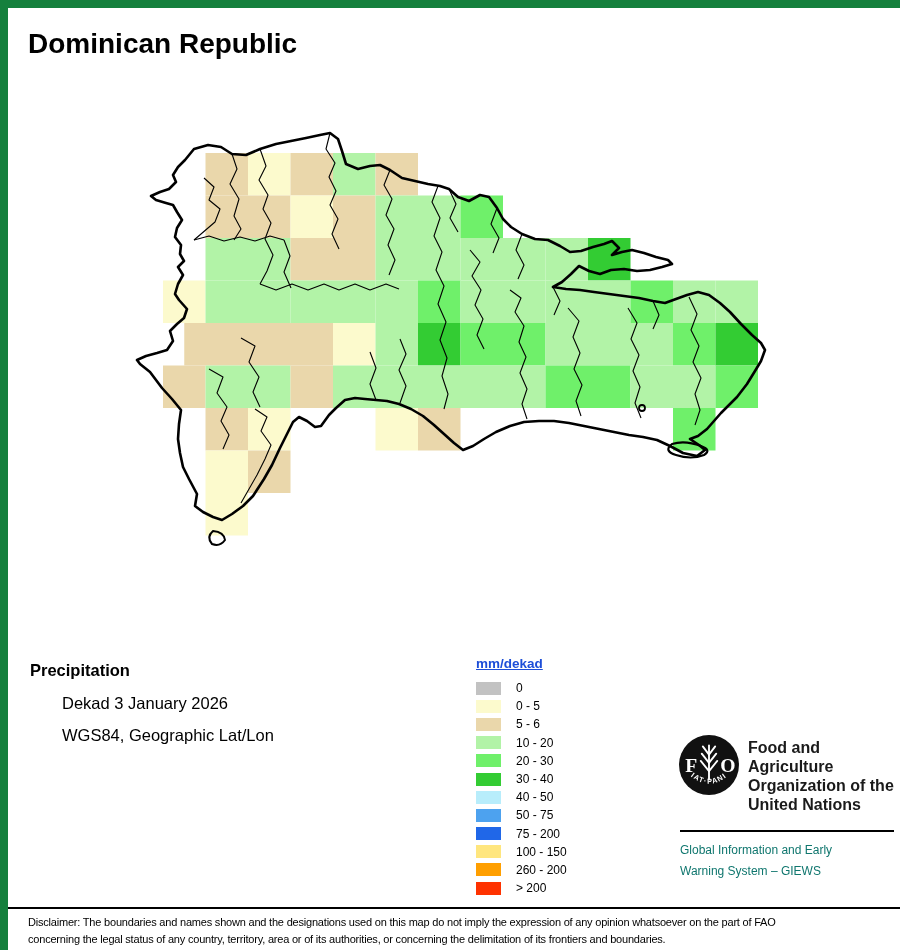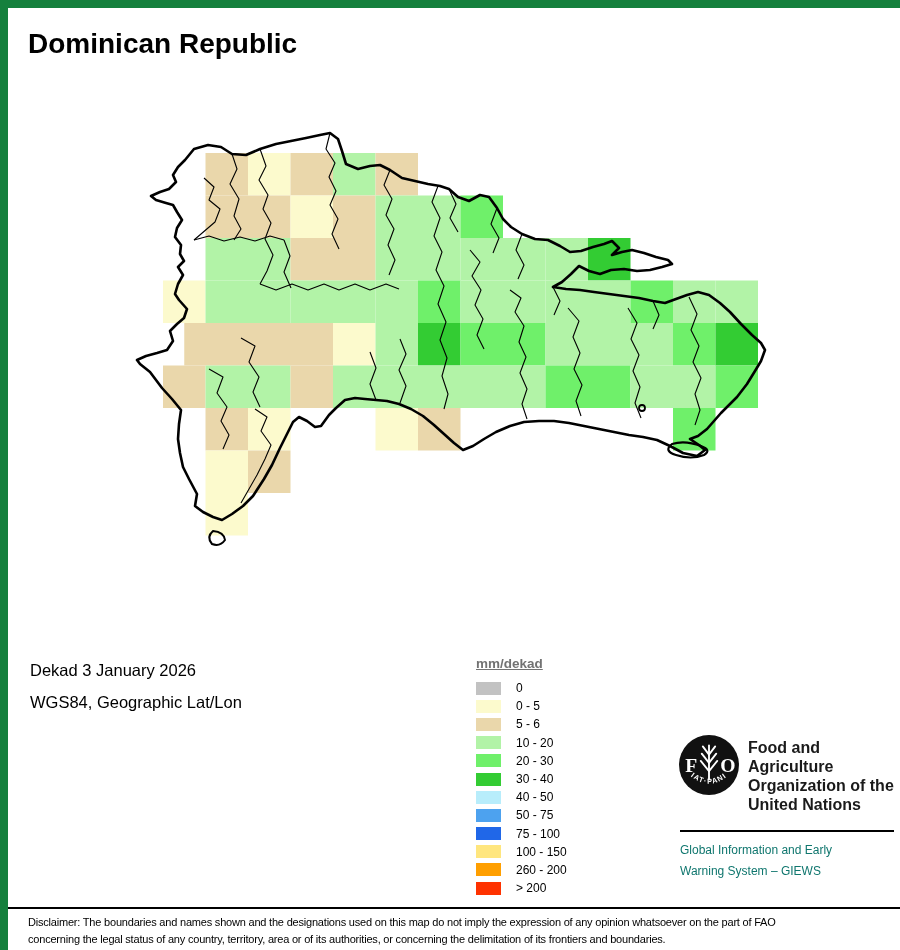--- a/index.html
+++ b/index.html
@@ -12,26 +12,26 @@
     overflow:hidden;
   }
   .title{
     position:absolute;left:20px;top:20px;
     font-size:28px;font-weight:bold;color:#000;letter-spacing:0;
   }
   .map-svg{position:absolute;left:0;top:0;pointer-events:none;}
 
   .info-block{position:absolute;left:22px;top:653px;font-size:16.5px;color:#000;}
   .info-block .var{font-weight:bold;margin-bottom:14px;}
-  .info-block .line{margin-bottom:13px;}
+  .info-block .line{margin-bottom:13px;margin-left:32px;}
 
   .legend{position:absolute;left:468px;top:648px;}
   .legend-title{
     font-size:13.5px;font-weight:bold;text-decoration:underline;
-    margin-bottom:8px;color:#737373;
+    margin-bottom:8px;color:#1d4ed8;
   }
   .legend-row{display:flex;align-items:center;height:18.2px;}
   .legend-swatch{width:25px;height:13px;flex:0 0 25px;}
   .legend-label{font-size:12px;color:#000;margin-left:15px;white-space:nowrap;}
 
   .fao-block{position:absolute;left:670px;top:726px;width:218px;}
   .fao-row{display:flex;align-items:flex-start;}
   .fao-logo{flex:0 0 62px;width:62px;height:62px;}
   .fao-org{margin-left:8px;font-size:16px;font-weight:bold;line-height:19px;color:#1a1a1a;padding-top:4px;}
   .fao-divider{height:2px;background:#000;margin:16px 0 8px 2px;width:214px;}
@@ -141,20 +141,21 @@
       </g>
     <g fill="none" stroke="#000" stroke-width="2.6" stroke-linejoin="round" stroke-linecap="round">
       <path d="M186,141 L200,137 L213,139 L224,146 L238,147 L252,141 L268,136 L283,133 L298,130 L312,127 L322,125 L330,131 L334,143 L338,156 L350,161 L362,158 L372,157 L382,162 L394,170 L407,173 L420,176 L432,178 L441,181 L450,189 L461,193 L472,187 L481,189 L489,200 L495,211 L503,219 L514,226 L527,231 L540,232 L552,238 L562,244 L573,243 L585,239 L596,236 L604,233 L611,240 L604,247 L614,244 L624,242 L636,245 L648,249 L660,252 L664,256 L654,259 L642,262 L629,263 L616,261 L603,262 L592,266 L581,263 L571,258 L563,266 L554,274 L545,279 L558,281 L572,282 L586,284 L601,286 L616,288 L631,290 L645,293 L657,295 L668,291 L679,287 L690,284 L701,287 L712,295 L722,304 L733,316 L744,327 L753,335 L757,342 L753,353 L747,363 L739,376 L729,389 L720,398 L713,405 L706,413 L699,421 L690,428 L682,431 L691,437 L697,442 L689,448 L675,445 L662,438 L649,432 L635,429 L621,427 L606,424 L591,421 L576,418 L561,415 L546,413 L531,413 L516,414 L502,418 L488,424 L476,431 L465,438 L455,442 L446,435 L436,426 L426,417 L415,408 L403,401 L391,396 L379,393 L368,392 L357,391 L347,390 L337,392 L328,400 L321,407 L313,418 L307,419 L299,413 L291,409 L285,414 L279,426 L272,440 L264,457 L256,471 L245,488 L235,498 L224,506 L214,512 L205,509 L195,504 L187,498 L189,486 L181,471 L175,459 L172,445 L170,431 L171,416 L173,402 L164,391 L154,380 L142,364 L132,356 L129,352 L138,348 L149,345 L159,342 L165,333 L162,323 L169,316 L176,310 L179,301 L171,292 L167,286 L170,276 L175,267 L170,259 L176,253 L172,246 L173,237 L167,229 L169,220 L174,212 L169,204 L165,197 L158,195 L148,192 L143,188 L152,184 L161,181 L168,174 L165,167 L170,159 L177,152 Z"></path>
       <path d="M664,436 Q655,443 668,447 Q683,452 696,447 Q704,442 693,438 Q677,432 664,436 Z" stroke-width="2.2"></path>
       <path d="M205,523 Q198,529 204,536 Q212,539 217,532 Q216,524 205,523 Z" stroke-width="2"></path>
       <circle cx="634" cy="400" r="3" stroke-width="1.8"></circle>
     </g>
   </svg>
 
   <div class="info-block">
+    <div class="var">Precipitation</div>
     <div class="line">Dekad 3 January 2026</div>
     <div class="line">WGS84, Geographic Lat/Lon</div>
   </div>
 
   <div class="legend">
     <div class="legend-title">mm/dekad</div>
     <div id="legend-rows">
         <div class="legend-row">
           <div class="legend-swatch" style="background: rgb(194, 194, 194);"></div>
           <div class="legend-label">0</div>
@@ -182,21 +183,21 @@
         <div class="legend-row">
           <div class="legend-swatch" style="background: rgb(184, 237, 251);"></div>
           <div class="legend-label">40 - 50</div>
         </div>
         <div class="legend-row">
           <div class="legend-swatch" style="background: rgb(77, 162, 239);"></div>
           <div class="legend-label">50 - 75</div>
         </div>
         <div class="legend-row">
           <div class="legend-swatch" style="background: rgb(32, 103, 232);"></div>
-          <div class="legend-label">75 - 100</div>
+          <div class="legend-label">75 - 200</div>
         </div>
         <div class="legend-row">
           <div class="legend-swatch" style="background: rgb(255, 230, 126);"></div>
           <div class="legend-label">100 - 150</div>
         </div>
         <div class="legend-row">
           <div class="legend-swatch" style="background: rgb(255, 159, 0);"></div>
           <div class="legend-label">260 - 200</div>
         </div>
         <div class="legend-row">

